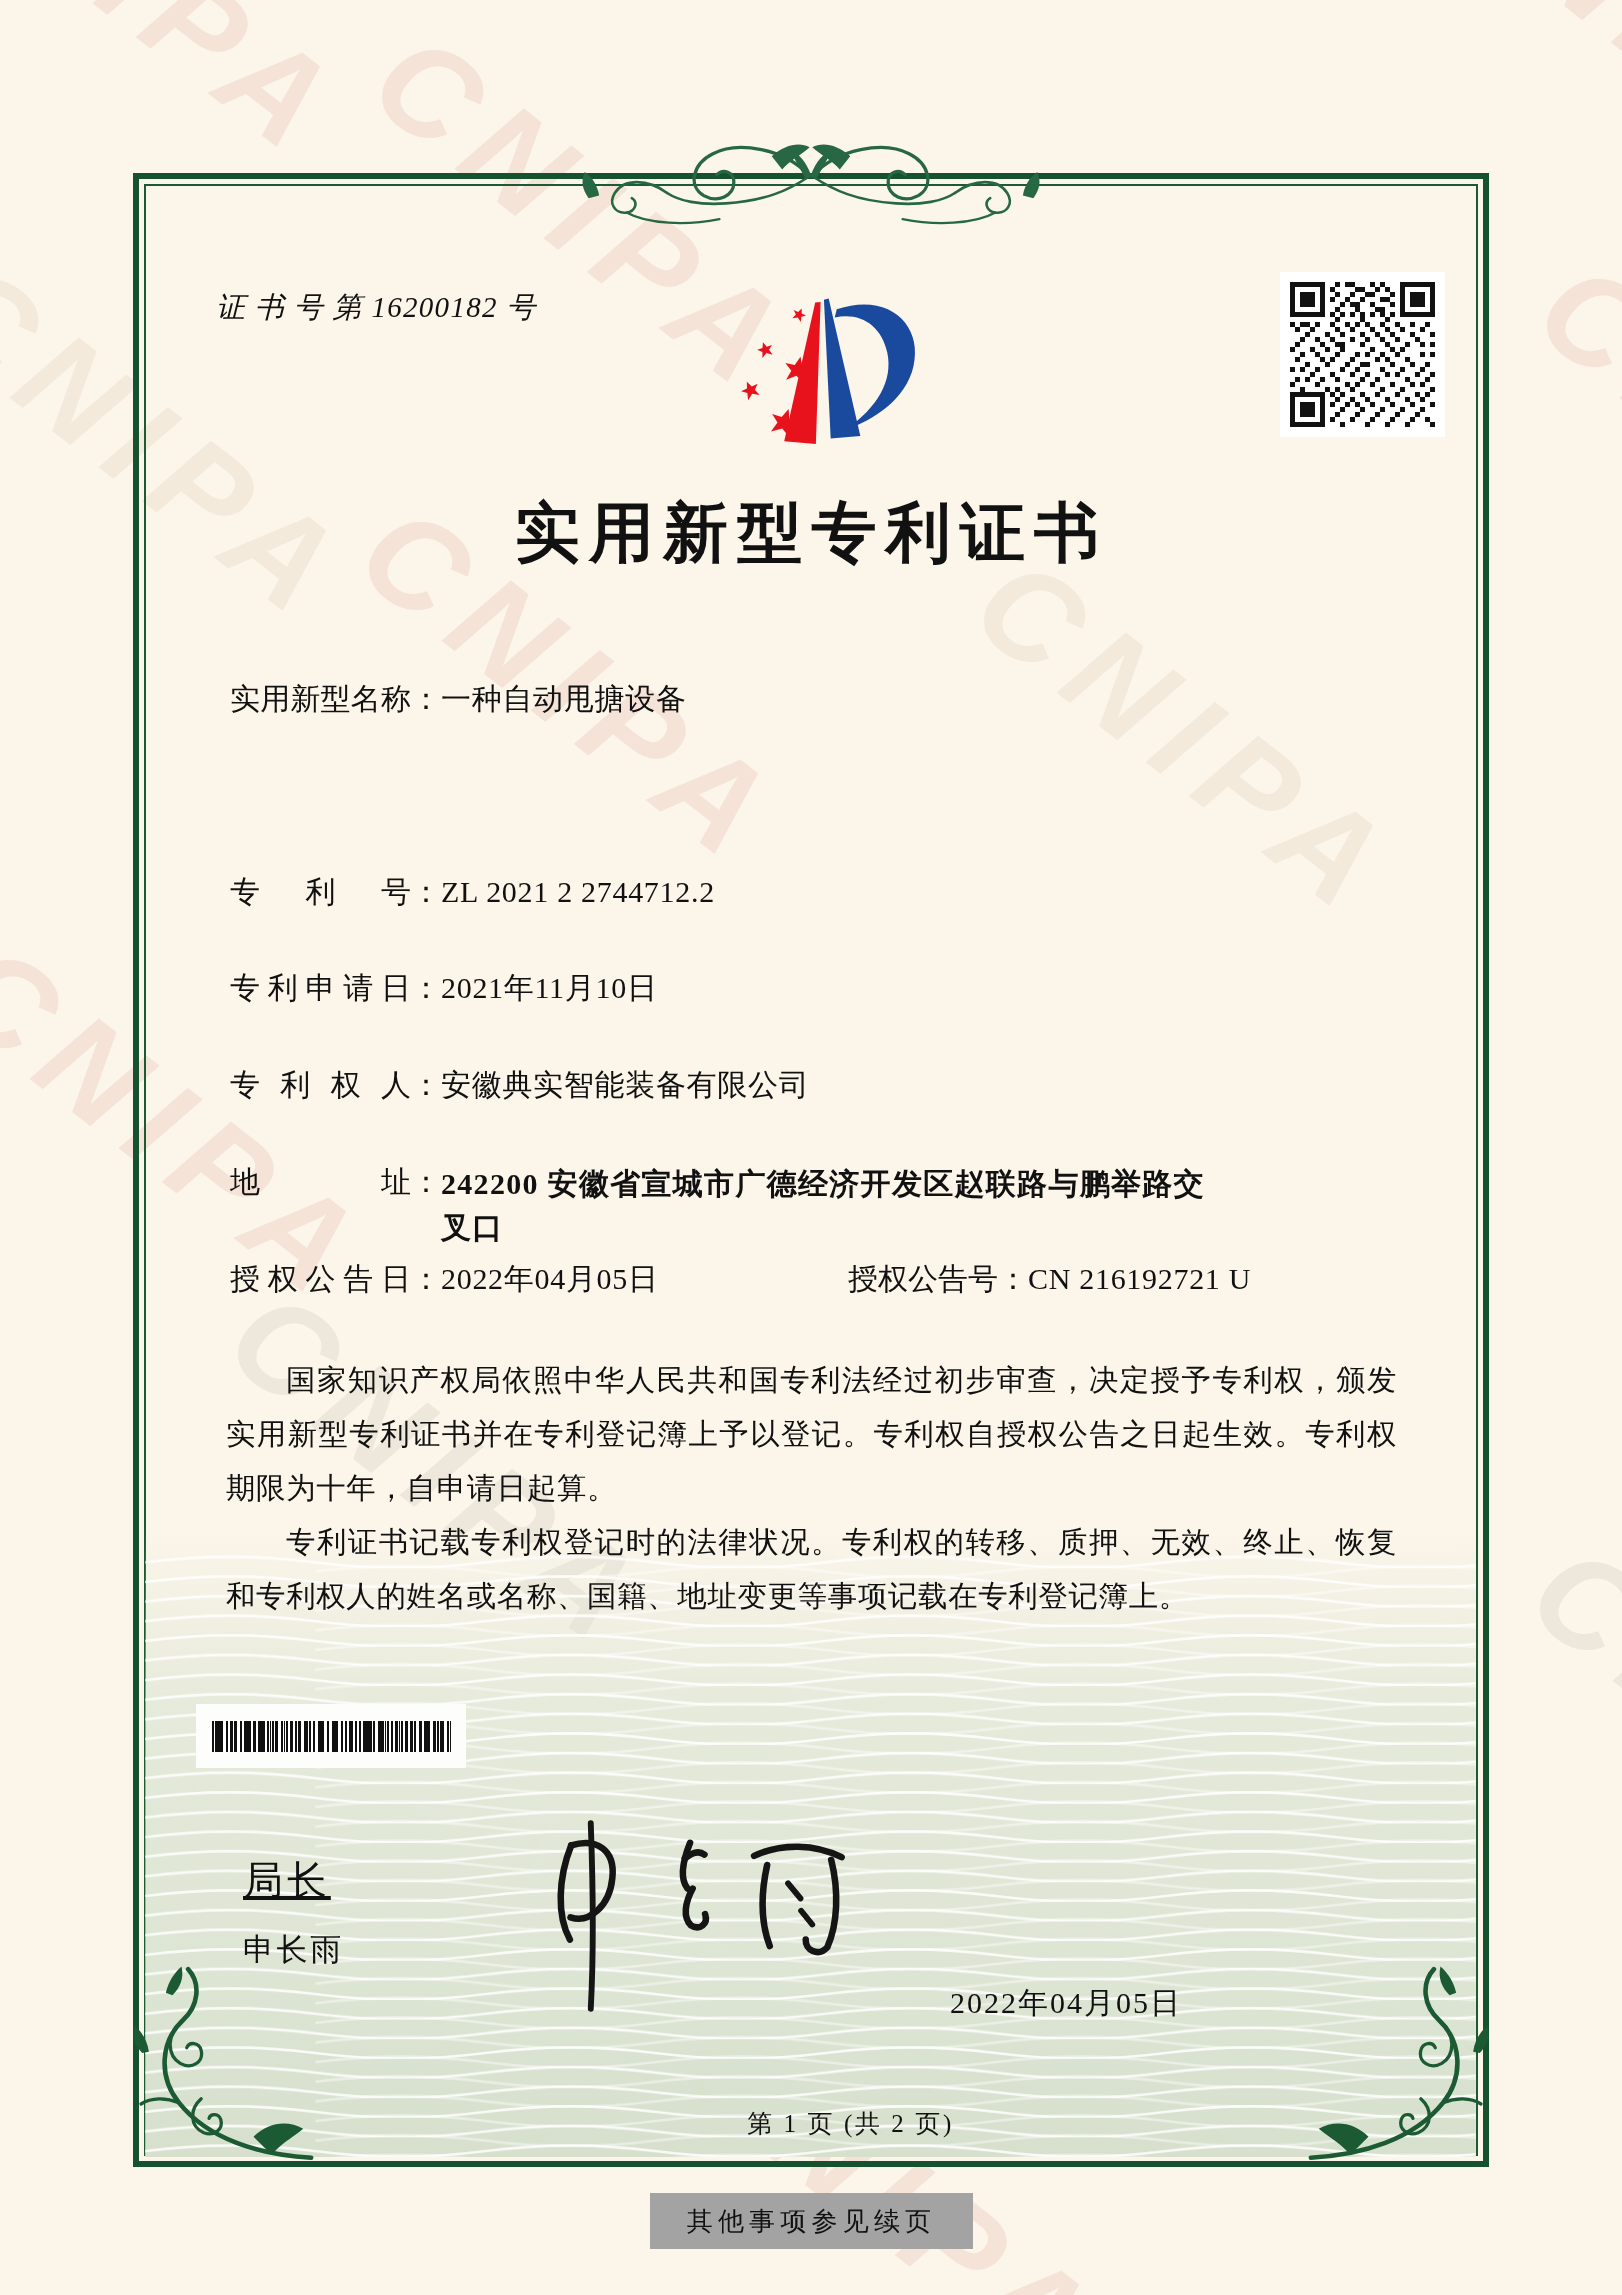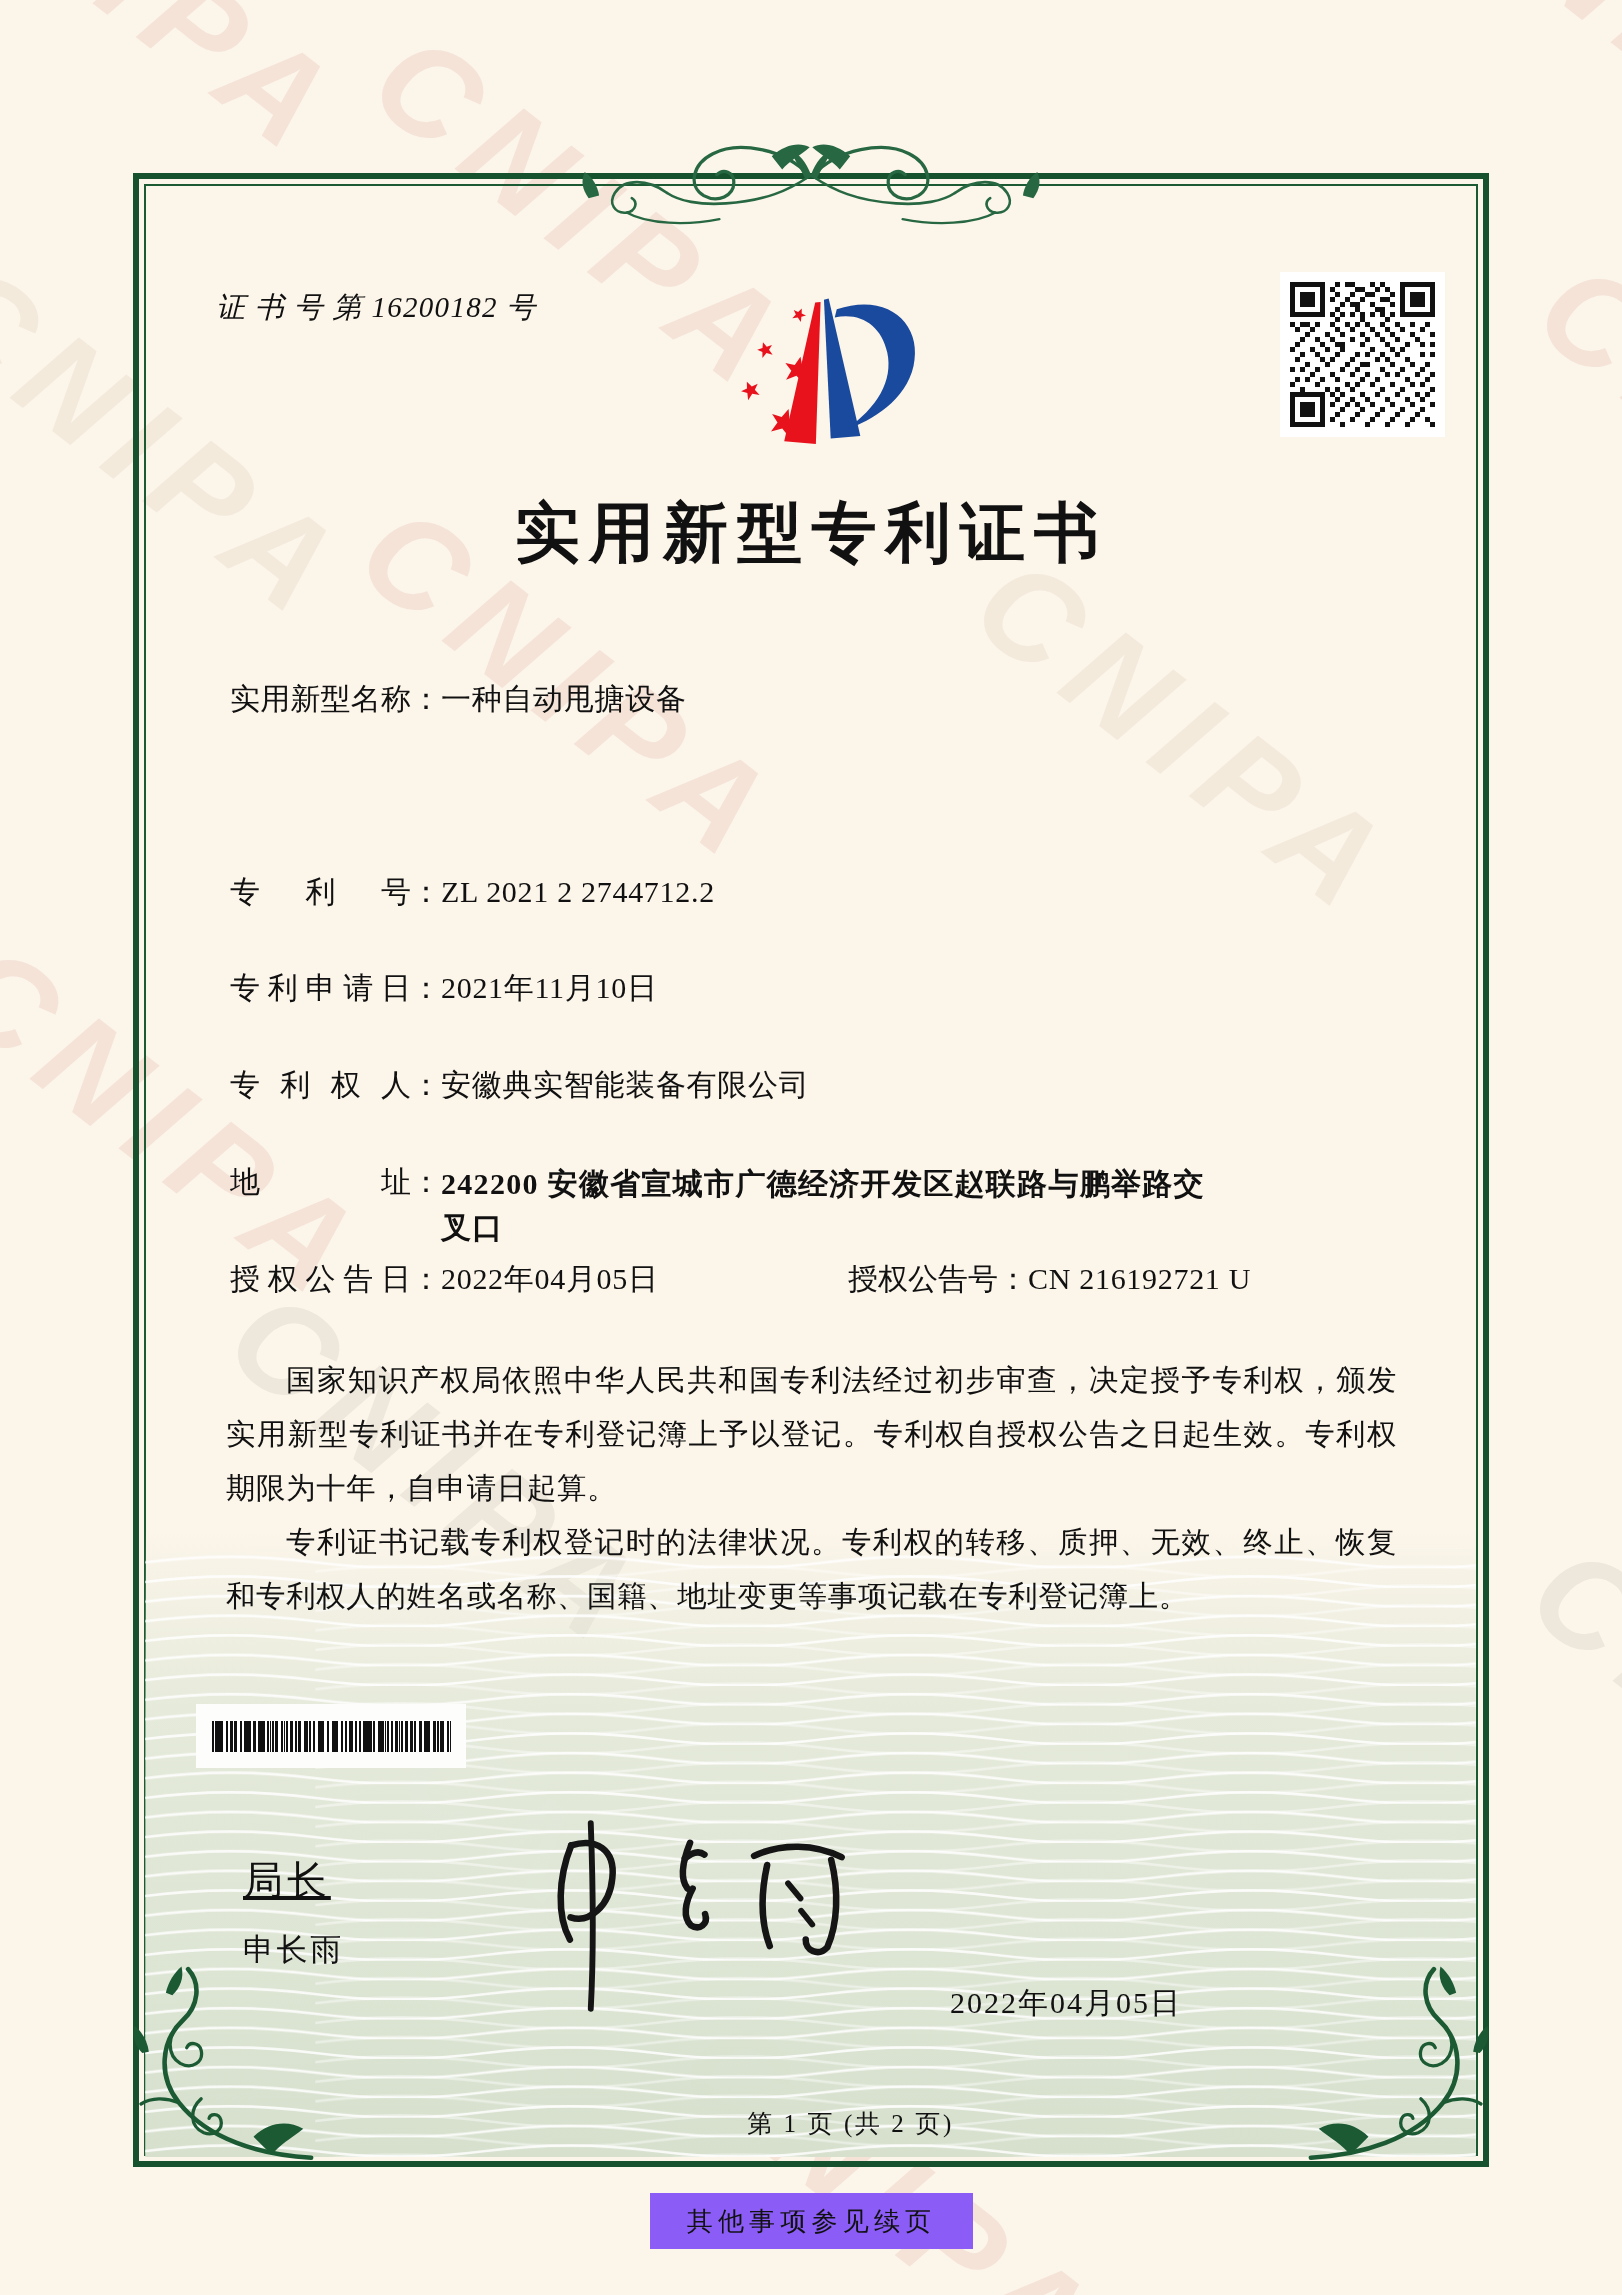--- a/index.html
+++ b/index.html
@@ -42,21 +42,21 @@
       repeating-linear-gradient(90deg,#101010 0 2px,rgba(0,0,0,0) 2px 4.6px),
       repeating-linear-gradient(90deg,#101010 0 1.3px,rgba(0,0,0,0) 1.3px 7.2px),
       repeating-linear-gradient(90deg,rgba(0,0,0,0) 0 3.3px,#101010 3.3px 5.9px,rgba(0,0,0,0) 5.9px 15px);}
   
   .signer-title{position:absolute;left:243px;top:1853px;font-size:40px;letter-spacing:3.9px;text-decoration:underline;}
   .signer-name{position:absolute;left:243px;top:1929px;font-size:31px;letter-spacing:2.6px;}
   .signature{position:absolute;left:474px;top:1818px;}
   .issue-date{position:absolute;left:950px;top:1983px;font-size:30px;letter-spacing:2px;}
   .pageinfo{position:absolute;left:0;top:2107px;width:100%;text-align:center;font-size:25px;letter-spacing:2.6px;margin-left:39px;}
   .footer-note{position:absolute;left:0;top:2193px;width:100%;text-align:center;}
-  .footer-note span{display:inline-block;background:#8b5cf6;padding:10.5px 37px;font-size:26px;letter-spacing:5.2px;}
+  .footer-note span{display:inline-block;background:#a3a3a3;padding:10.5px 37px;font-size:26px;letter-spacing:5.2px;}
   .ornament-top{position:absolute;left:569px;top:130px;}
   .corner-bl{position:absolute;left:103px;top:1960px;}
   .corner-br{position:absolute;left:1303px;top:1960px;transform:scaleX(-1);}
 </style>
 </head>
 <body>
 
 <div class="page">
 
   <div class="wm pink" style="left:-111px;top:-98px;">CNIPA</div>

